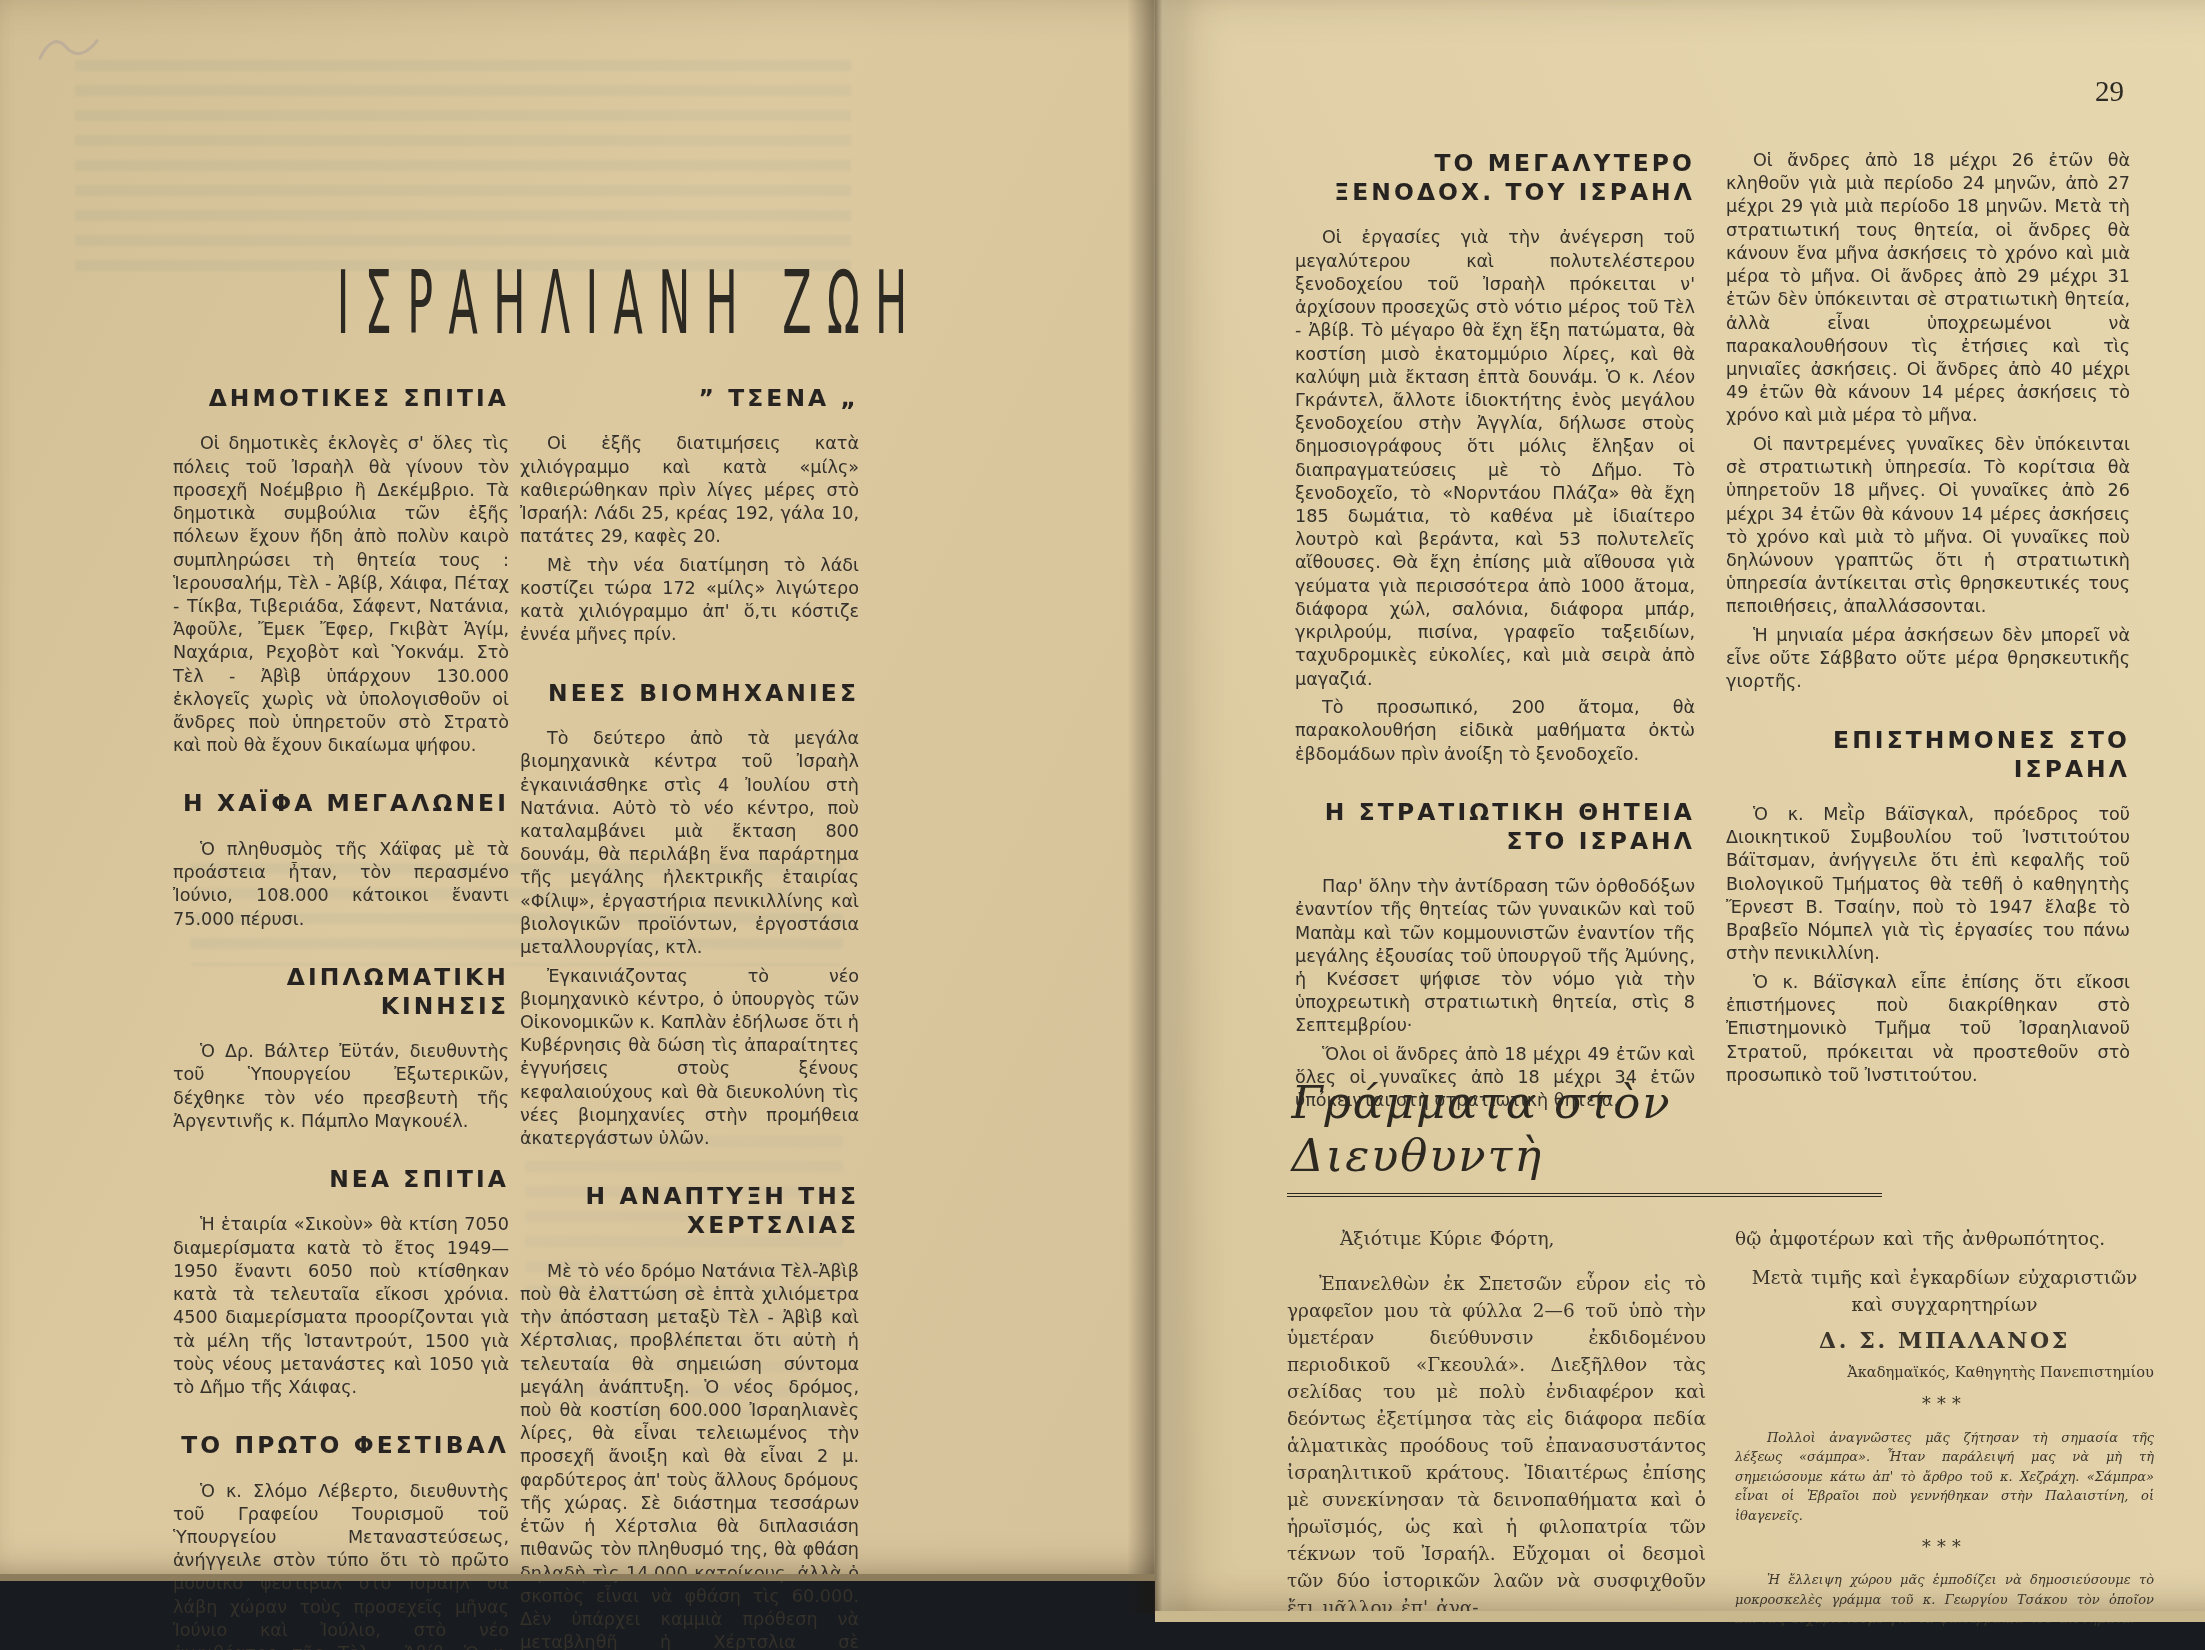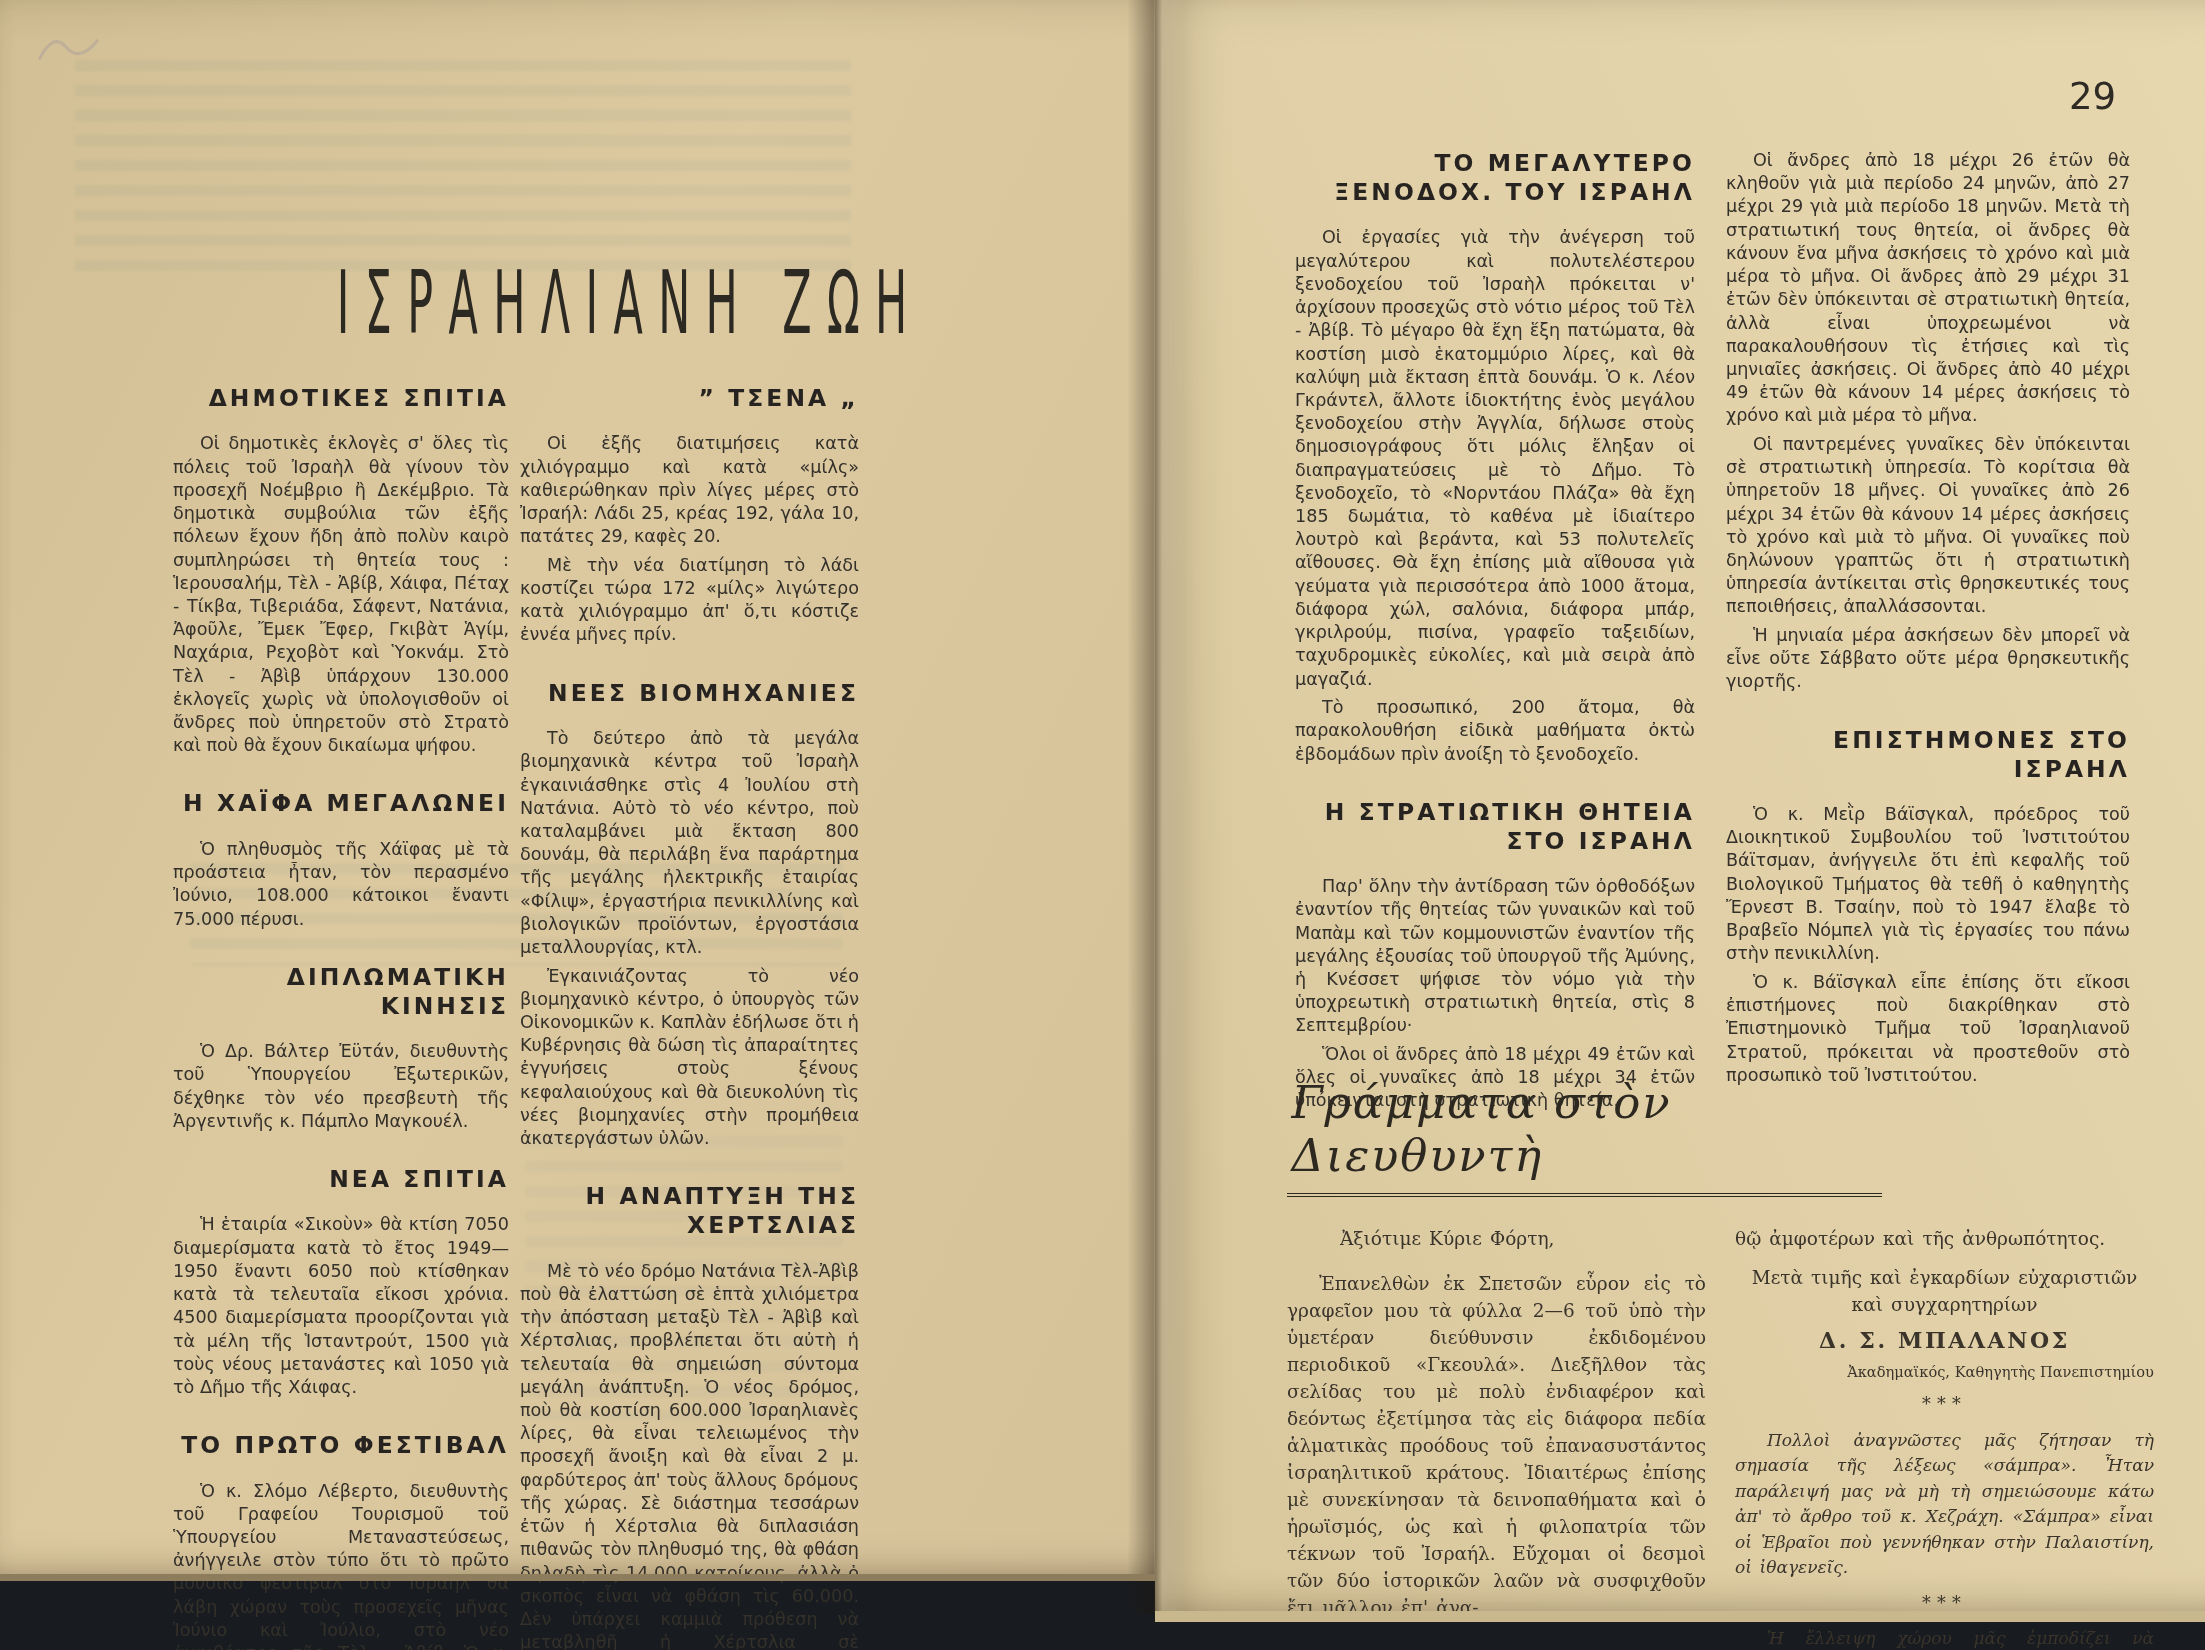--- a/index.html
+++ b/index.html
@@ -36,37 +36,37 @@
   .col p{margin:0 0 5.3px;text-align:justify;text-indent:27px;}
   h2.sec{font-size:23.4px;font-weight:700;letter-spacing:3.1px;text-align:right;color:#272320;
     margin:32px 0 19.4px;line-height:1.24;}
   .col section:first-child h2.sec{margin-top:0;}
 
   .lp-col1{left:173px;top:384px;width:336px;}
   .lp-col2{left:520px;top:384px;width:339px;}
 
   .rp-col1{left:140px;top:149px;width:400px;}
   .rp-col2{left:571px;top:149px;width:404px;}
-  .page-num{position:absolute;left:914px;top:75px;font-size:37px;color:#2e2a24;}
+  .page-num{position:absolute;left:940px;top:75px;font-size:29px;color:#2e2a24;font-family:Liberation Serif, serif;}
 
   
   .letters{position:absolute;left:132px;top:1076px;width:897px;color:#3a342b;
     font-family:"DejaVu Serif",serif;}
   .letters-heading{font-size:45px;font-style:italic;letter-spacing:1.8px;color:#2d2921;
     padding:0 0 10.6px 4.4px;border-bottom:4.9px double #2d2921;width:591px;}
   .letters-cols{display:flex;gap:29px;margin-top:28px;}
   .lcol{width:419px;font-size:18.5px;line-height:1.46;}
   .lcol p{margin:0 0 11.5px;text-align:justify;text-indent:32px;word-spacing:2.2px;}
   .lcol p.salutation{text-indent:53px;margin-bottom:18.5px;}
   .lcol p.cont{text-indent:0;}
   .lcol p.closing{text-align:center;text-indent:0;margin:12.3px 0 6.2px;}
   .signature{text-align:center;font-weight:700;font-size:22px;letter-spacing:2.6px;margin:3.5px 0 4.4px;}
   .sig-title{text-align:right;font-size:14.6px;margin-bottom:10.6px;}
   .asterisks{text-align:center;font-size:17.6px;letter-spacing:6.2px;margin:9.7px 0;}
-  .lcol p.editor-note{font-style:italic;font-size:17px;line-height:1.5;margin-bottom:8.8px;}
+  .lcol p.editor-note{font-style:italic;font-size:13px;line-height:1.5;margin-bottom:8.8px;}
 </style>
 </head>
 <body>
 
 <div class="spread">
 
   <div class="page page-left">
     <div class="ghost g1"></div>
     <div class="ghost g2"></div>
     <div class="ghost g3"></div>

